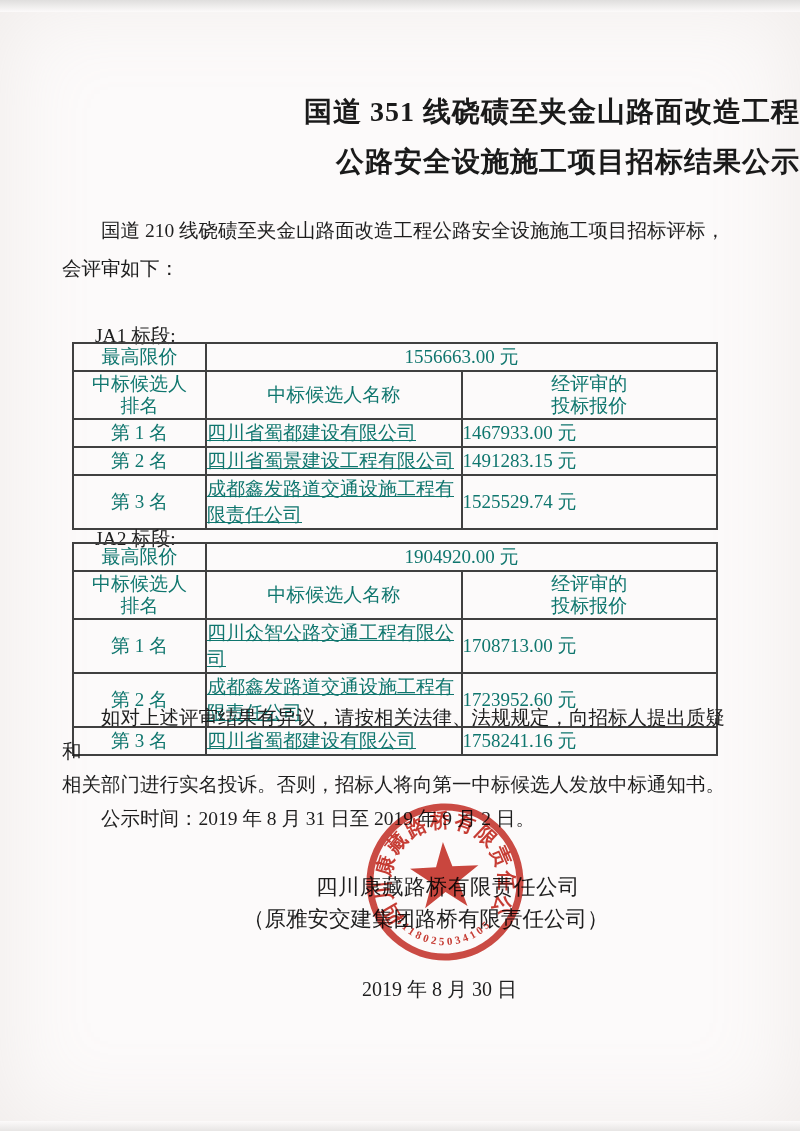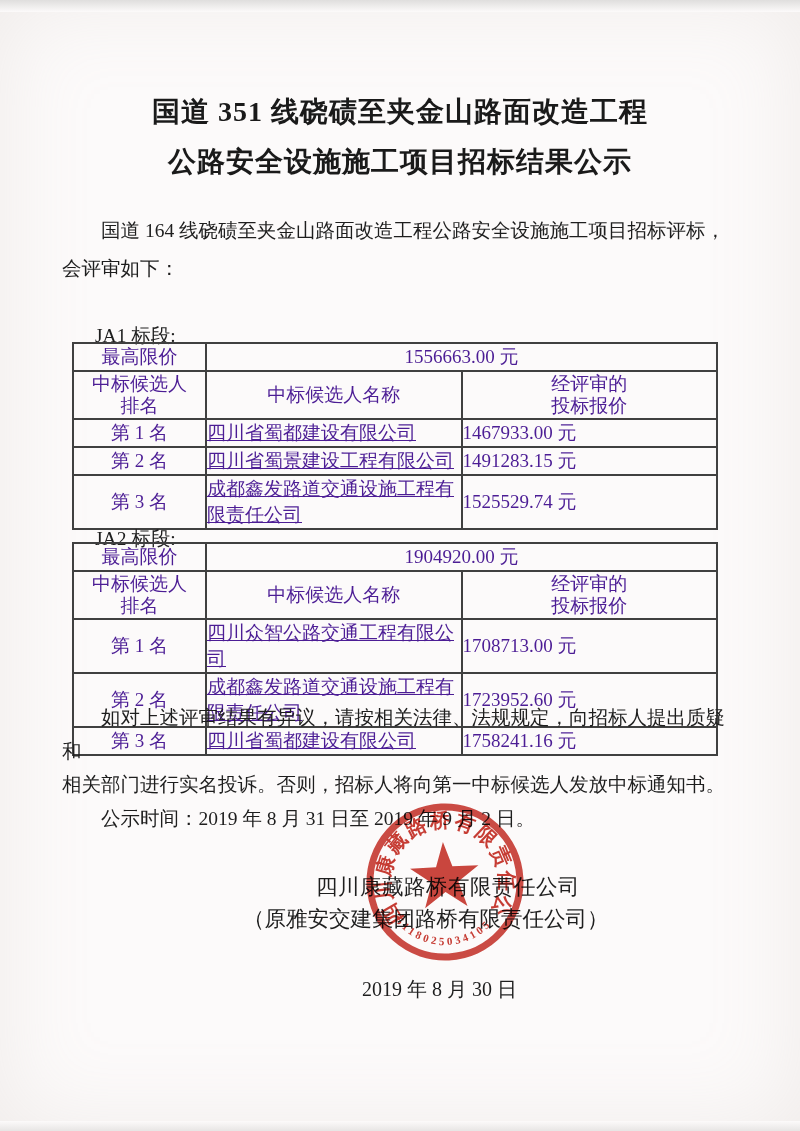--- a/index.html
+++ b/index.html
@@ -14,38 +14,38 @@
     box-shadow:inset 0 0 90px rgba(190,178,172,.20);
     color:#1e1e1e;
   }
   .edge-top{position:absolute;top:0;left:0;right:0;height:12px;
     background:linear-gradient(#dfdedd,#fcfafa);}
   .edge-bottom{position:absolute;bottom:0;left:0;right:0;height:10px;
     background:linear-gradient(to top,#e7e5e4,#fcfafa);}
 
   .title{
     position:absolute;top:87px;left:0;width:100%;
-    text-align:center;font-size:28px;font-weight:700;
+    text-align:right;font-size:28px;font-weight:700;
     line-height:50px;letter-spacing:1px;color:#1a1a1a;
   }
 
   .intro{position:absolute;top:212px;left:62px;width:680px;
     font-size:19.5px;line-height:38px;}
   .closing{position:absolute;top:701px;left:62px;width:680px;
     font-size:19.5px;line-height:33.5px;}
   .indent{text-indent:39px;}
 
   .section-label{position:absolute;left:95px;font-size:19.5px;}
   .label-ja1{top:322px;text-align:center;}
   .label-ja2{top:525px;}
 
   table.bid{
     position:absolute;left:72px;width:646px;
     border-collapse:collapse;table-layout:fixed;
-    font-size:19px;color:#4c1d95;
+    font-size:19px;color:#0f766e;
   }
   .t-ja1{top:342px;}
   .t-ja2{top:542px;}
   table.bid td{border:2px solid #404040;padding:0;overflow:hidden;}
   .col-rank{width:131px;}
   .col-name{width:362px;}
   .col-price{width:153px;}
   tr.r-max{height:26px;}
   tr.r-head{height:48px;}
   tr.r-data{height:27px;}
@@ -70,21 +70,21 @@
 <div class="page">
   <div class="edge-top"></div>
   <div class="edge-bottom"></div>
 
   <div class="title">
     <div>国道 351 线硗碛至夹金山路面改造工程</div>
     <div>公路安全设施施工项目招标结果公示</div>
   </div>
 
   <div class="intro">
-    <div class="indent">国道 164 线硗碛至夹金山路面改造工程公路安全设施施工项目招标评标，</div>
+    <div class="indent">国道 210 线硗碛至夹金山路面改造工程公路安全设施施工项目招标评标，</div>
     <div>会评审如下：</div>
   </div>
 
   <div class="section-label label-ja1">JA1 标段:</div>
 
   <table class="bid t-ja1">
     <tbody>
         <tr class="r-max">
       <td class="col-rank center">最高限价</td>
       <td class="center" colspan="2">1556663.00 元</td>

